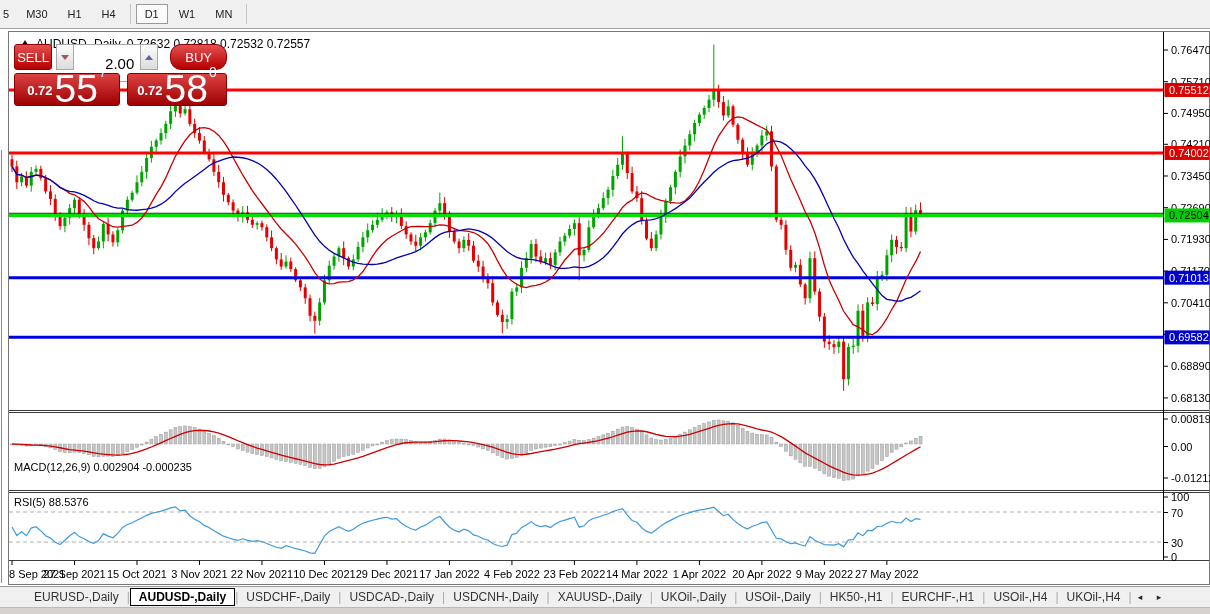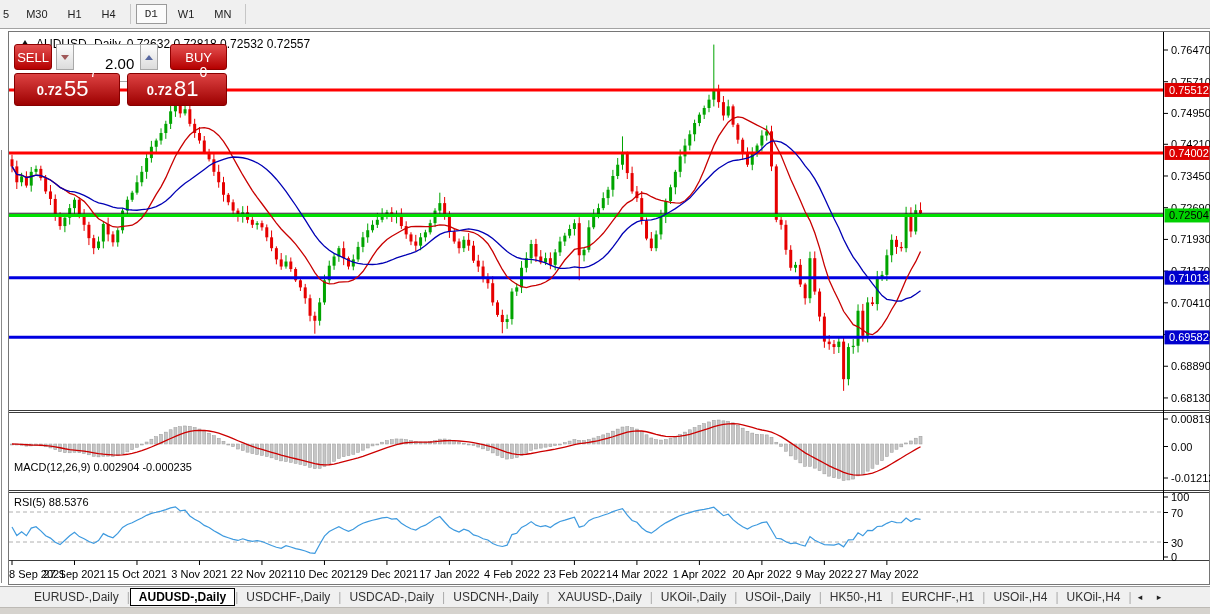--- a/index.html
+++ b/index.html
@@ -3,47 +3,47 @@
 <meta charset="utf-8">
 <style>
   html,body{margin:0;padding:0;background:#fff;}
   .screen{position:relative;width:1210px;height:614px;overflow:hidden;
     font-family:"Liberation Sans","DejaVu Sans",sans-serif;background:#fff;}
   
   .toolbar{position:absolute;left:0;top:0;width:1210px;height:29px;background:#f0f0f0;
     border-bottom:1px solid #a3a3a3;display:flex;align-items:center;box-sizing:border-box;}
   .tfbtn{font-size:11px;color:#222;padding:4px 9px;margin:0 1px;cursor:default;white-space:nowrap;}
   .tfbtn.first{padding-left:2px;padding-right:6px;}
-  .tfbtn.sel{background:#fbfbfb;border:1px solid #9a9a9a;padding:3px 8px;font-family:Liberation Mono, monospace;}
+  .tfbtn.sel{background:#fbfbfb;border:1px solid #9a9a9a;padding:3px 8px;}
   .tfsep{width:1px;height:20px;background:#c6c6c6;margin:0 4px;}
   
   #chart-svg{position:absolute;left:0;top:0;}
   
   .chart-title{position:absolute;left:20px;top:37px;font-size:12px;color:#000;display:flex;align-items:center;gap:6px;}
   .tri{width:0;height:0;border-left:5px solid transparent;border-right:5px solid transparent;border-bottom:8px solid #111;}
   
   .trade-panel{position:absolute;left:14px;top:44px;width:213px;}
   .tp-row1{display:flex;height:26px;}
   .btn-red{background:linear-gradient(#e45050,#b50000);border:1px solid #8f0000;border-radius:3px;
     color:#fff;font-size:13px;display:flex;align-items:center;justify-content:center;box-sizing:border-box;}
   .sellbtn{width:47px;margin-right:4px;}
-  .buybtn{width:70px;margin-left:12px;}
+  .buybtn{width:70px;margin-left:12px;border-radius:11px;}
   .stepbtn{width:22px;background:linear-gradient(#fdfdfd,#dcdcdc);border:1px solid #a8a8a8;box-sizing:border-box;
     display:flex;align-items:center;justify-content:center;}
   .arr-dn{width:0;height:0;border-left:4px solid transparent;border-right:4px solid transparent;border-top:5px solid #a05858;}
   .arr-up{width:0;height:0;border-left:4px solid transparent;border-right:4px solid transparent;border-bottom:5px solid #5868a0;}
   .volbox{width:66px;background:#fff;border:1px solid #a8a8a8;border-left:none;border-right:none;box-sizing:border-box;
     font-size:15px;color:#000;text-align:right;padding:0 6px 0 0;font-family:inherit;outline:none;height:38px;}
   .tp-row2{display:flex;margin-top:3px;}
   .pricebox{height:33px;background:linear-gradient(#dd4242,#9d0000);border:1px solid #870000;border-radius:3px;
     color:#fff;display:flex;justify-content:center;box-sizing:border-box;}
   .pb-sell{width:106px;margin-right:7px;}
   .pb-buy{width:100px;}
   .pb-small{font-size:13px;font-weight:bold;margin-top:9px;}
-  .pb-big{font-size:22px;line-height:29px;margin-left:2px;}
+  .pb-big{font-size:39px;line-height:29px;margin-left:2px;}
   .pb-sup{font-size:14px;margin-top:-10px;margin-left:1px;}
   
   .ind-label{position:absolute;left:14px;font-size:11px;color:#000;}
   
   .tabbar{position:absolute;left:0;top:586px;width:1210px;height:21px;background:#f0f0f0;
     display:flex;align-items:center;box-sizing:border-box;border-top:1px solid #9c9c9c;padding-left:26px;}
   .tab{font-size:12px;color:#333;padding:16px 8px;white-space:nowrap;cursor:default;}
   .tab.active{background:#fff;border:1px solid #000;font-weight:bold;color:#000;padding:1px 8px;}
   .tabsep{color:#aaa;font-size:12px;}
   .tabnav{font-size:9px;color:#222;padding:0 6px;letter-spacing:6px;}
@@ -773,21 +773,21 @@
       <div class="btn-red buybtn">BUY</div>
     </div>
     <div class="tp-row2">
       <div class="pricebox pb-sell">
         <span class="pb-small">0.72</span>
         <span class="pb-big">55</span>
         <span class="pb-sup">7</span>
       </div>
       <div class="pricebox pb-buy">
         <span class="pb-small">0.72</span>
-        <span class="pb-big">81</span>
+        <span class="pb-big">58</span>
         <span class="pb-sup">0</span>
       </div>
     </div>
   </div>
 
   <div class="ind-label" style="top:416px;margin-top:45px;">
     <span>MACD(12,26,9)</span>
     <span>0.002904 -0.000235</span>
   </div>
   <div class="ind-label" style="top:496px;">

